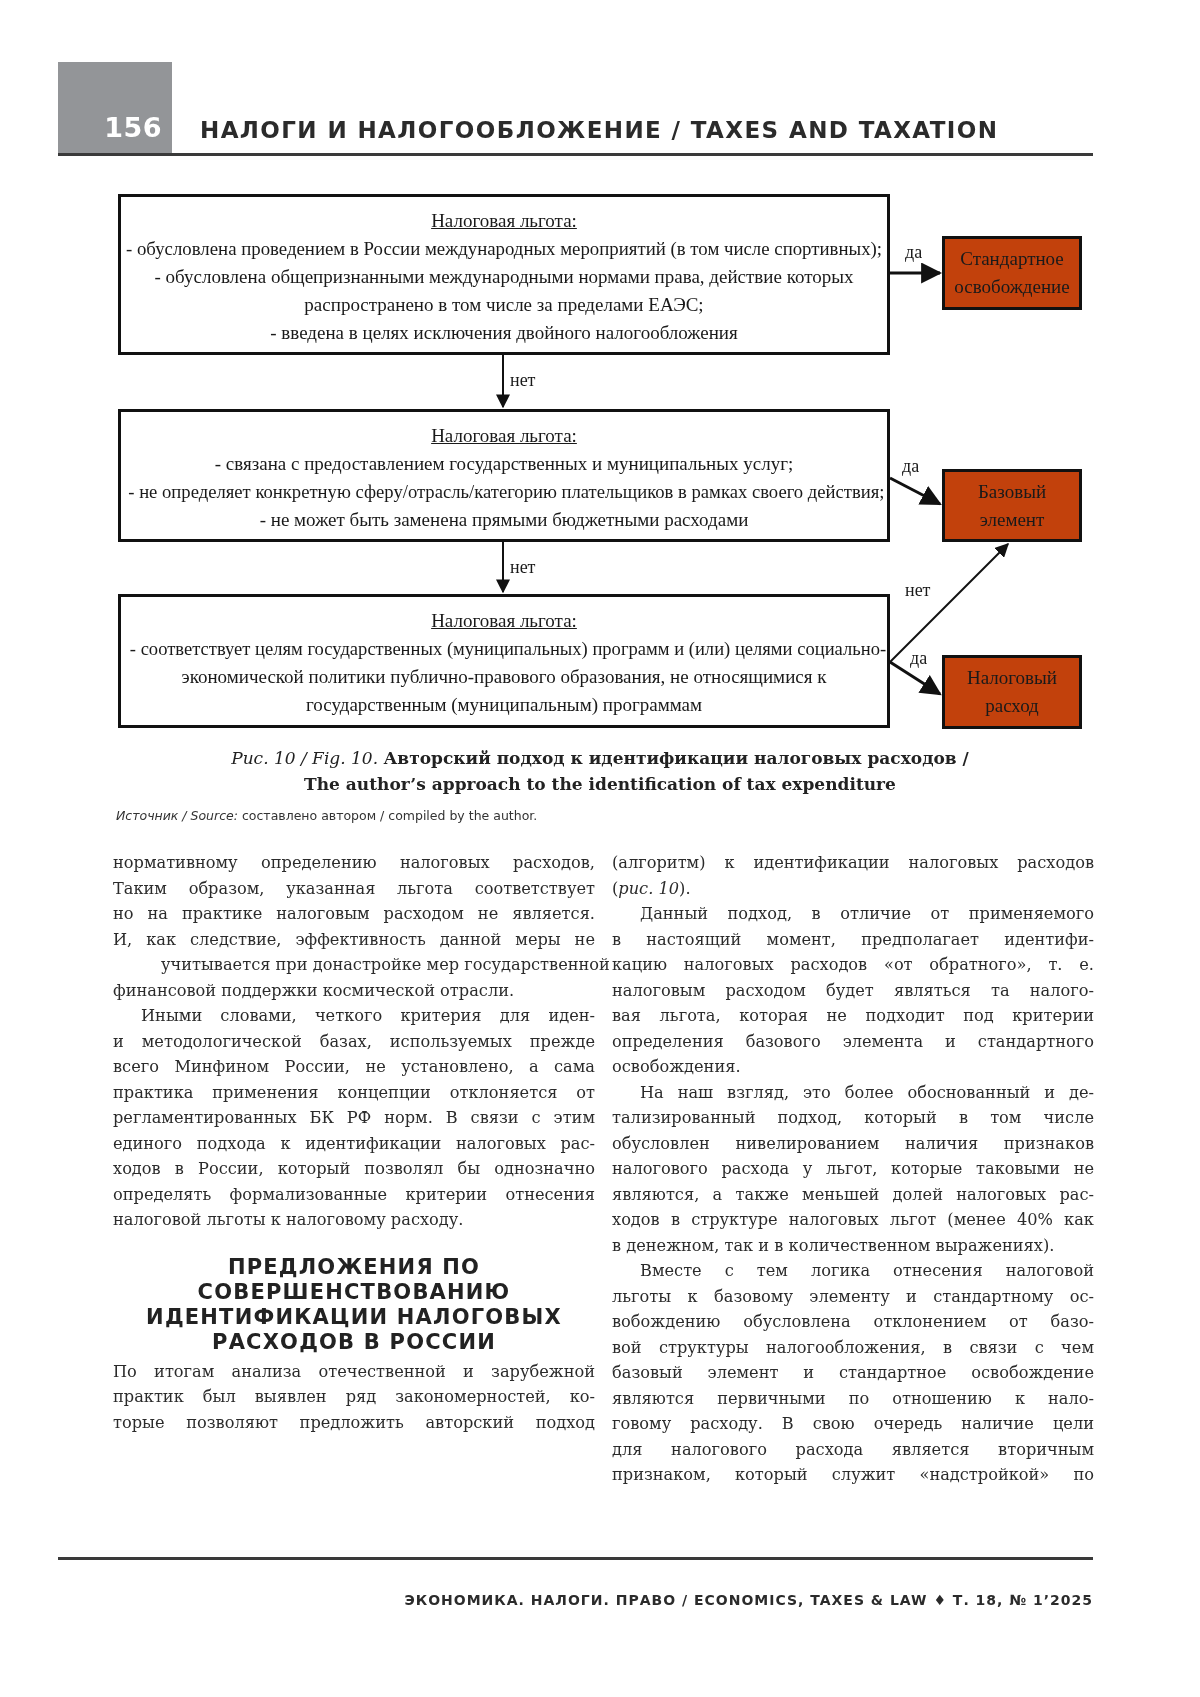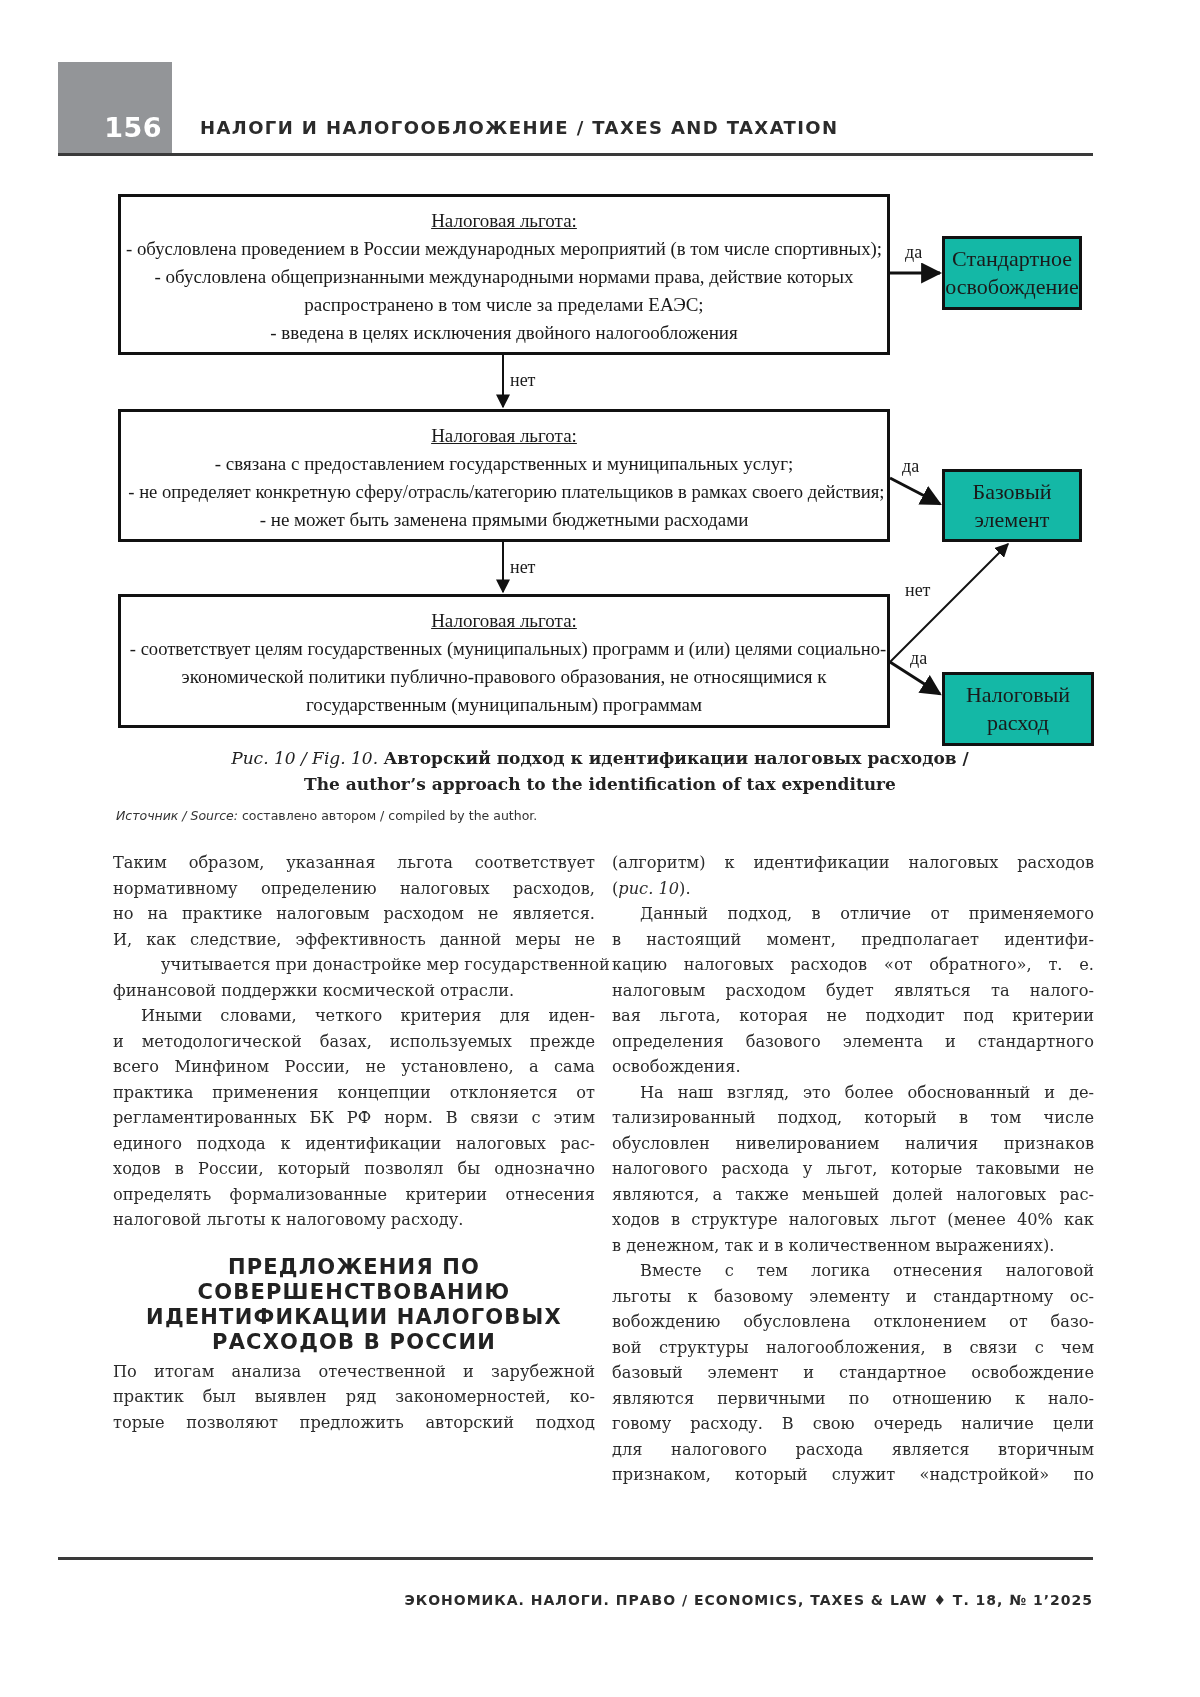--- a/index.html
+++ b/index.html
@@ -1,32 +1,32 @@
 <!DOCTYPE html>
 <html><head>
 <meta charset="utf-8">
 <style>
   html, body { margin:0; padding:0; background:#ffffff; }
   body { width:1200px; height:1697px; position:relative; overflow:hidden; color:#2a2a2a; }
   .hdr-block { position:absolute; left:58px; top:62px; width:114px; height:92px; background:#939598; }
   .page-num { position:absolute; left:58px; top:112px; width:104px; text-align:right; font-family:"DejaVu Sans", sans-serif; font-weight:bold; font-size:27px; color:#ffffff; letter-spacing:0.5px; }
-  .running-head { position:absolute; left:200px; top:117px; font-family:"DejaVu Sans", sans-serif; font-weight:bold; font-size:18px; color:#2b2b2b; letter-spacing:1.4px; white-space:nowrap; }
+  .running-head { position:absolute; left:200px; top:117px; font-family:"DejaVu Sans", sans-serif; font-weight:bold; font-size:23px; color:#2b2b2b; letter-spacing:1.4px; white-space:nowrap; }
   .hdr-rule { position:absolute; left:58px; top:153px; width:1035px; height:3px; background:#3a3a3a; }
 
   .flow { position:absolute; left:0; top:0; width:1200px; height:760px; }
   .fbox { position:absolute; border:3px solid #111; box-sizing:border-box; background:#fff; font-family:"Liberation Serif", serif; color:#1a1a1a; text-align:center; font-size:19px; line-height:28px; transform-origin:center; }
   .fbox .title { text-decoration:underline; }
   .fbox .ln { white-space:nowrap; display:block; }
   .fbox.b1 { left:118px; top:194px; width:772px; height:161px; padding-top:10px; }
   .fbox.b2 { left:118px; top:409px; width:772px; height:133px; padding-top:10px; }
   .fbox.b3 { left:118px; top:594px; width:772px; height:134px; padding-top:10px; }
-  .obox { position:absolute; border:3px solid #111; box-sizing:border-box; background:#14b8a6; font-family:"Liberation Serif", serif; font-size:22px; line-height:28px; text-align:center; color:#1a1a1a; display:flex; flex-direction:column; justify-content:center; }
+  .obox { position:absolute; border:3px solid #111; box-sizing:border-box; background:#c2410c; font-family:"Liberation Serif", serif; font-size:19px; line-height:28px; text-align:center; color:#1a1a1a; display:flex; flex-direction:column; justify-content:center; }
   .obox.std { left:942px; top:236px; width:140px; height:74px; }
   .obox.base { left:942px; top:469px; width:140px; height:73px; }
-  .obox.tax { left:942px; top:672px; width:152px; height:74px; }
+  .obox.tax { left:942px; top:655px; width:140px; height:74px; }
   .flabel { position:absolute; font-family:"Liberation Serif", serif; font-size:18px; color:#1a1a1a; }
   svg.arrows { position:absolute; left:0; top:0; width:1200px; height:760px; }
 
   .caption { position:absolute; left:0; width:1200px; text-align:center; font-family:"DejaVu Serif", serif; font-size:17px; color:#222; }
   .caption.l1 { top:748px; }
   .caption.l2 { top:774px; }
   .caption i { font-weight:normal; }
   .caption b { font-weight:bold; }
   .source { position:absolute; left:116px; top:808px; font-family:"DejaVu Sans", sans-serif; font-size:12.5px; color:#333; }
   .source i { font-style:italic; }
@@ -115,22 +115,22 @@
 <div class="caption l2">
   <b>The author’s approach to the identification of tax expenditure</b>
 </div>
 <div class="source">
   <i>Источник / Source:</i>
   <span>составлено автором / compiled by the author.</span>
 </div>
 
 <div class="col left">
   <p>
+    <span class="ln" style="display: block;">нормативному определению налоговых расходов,</span>
     <span class="ln" style="display: block;">Таким образом, указанная льгота соответствует</span>
-    <span class="ln" style="display: block;">нормативному определению налоговых расходов,</span>
     <span class="ln" style="display: block;">но на практике налоговым расходом не является.</span>
     <span class="ln" style="display: block;">И, как следствие, эффективность данной меры не</span>
     <span class="ln" style="display: block; margin-left: 48px;">учитывается при донастройке мер государственной</span>
     <span class="ln last" style="display: block;">финансовой поддержки космической отрасли.</span>
   </p>
   <p>
     <span class="ln" style="padding-left: 28px; display: block;">Иными словами, четкого критерия для иден-</span>
     <span class="ln" style="display: block;">и методологической базах, используемых прежде</span>
     <span class="ln" style="display: block;">всего Минфином России, не установлено, а сама</span>
     <span class="ln" style="display: block;">практика применения концепции отклоняется от</span>

